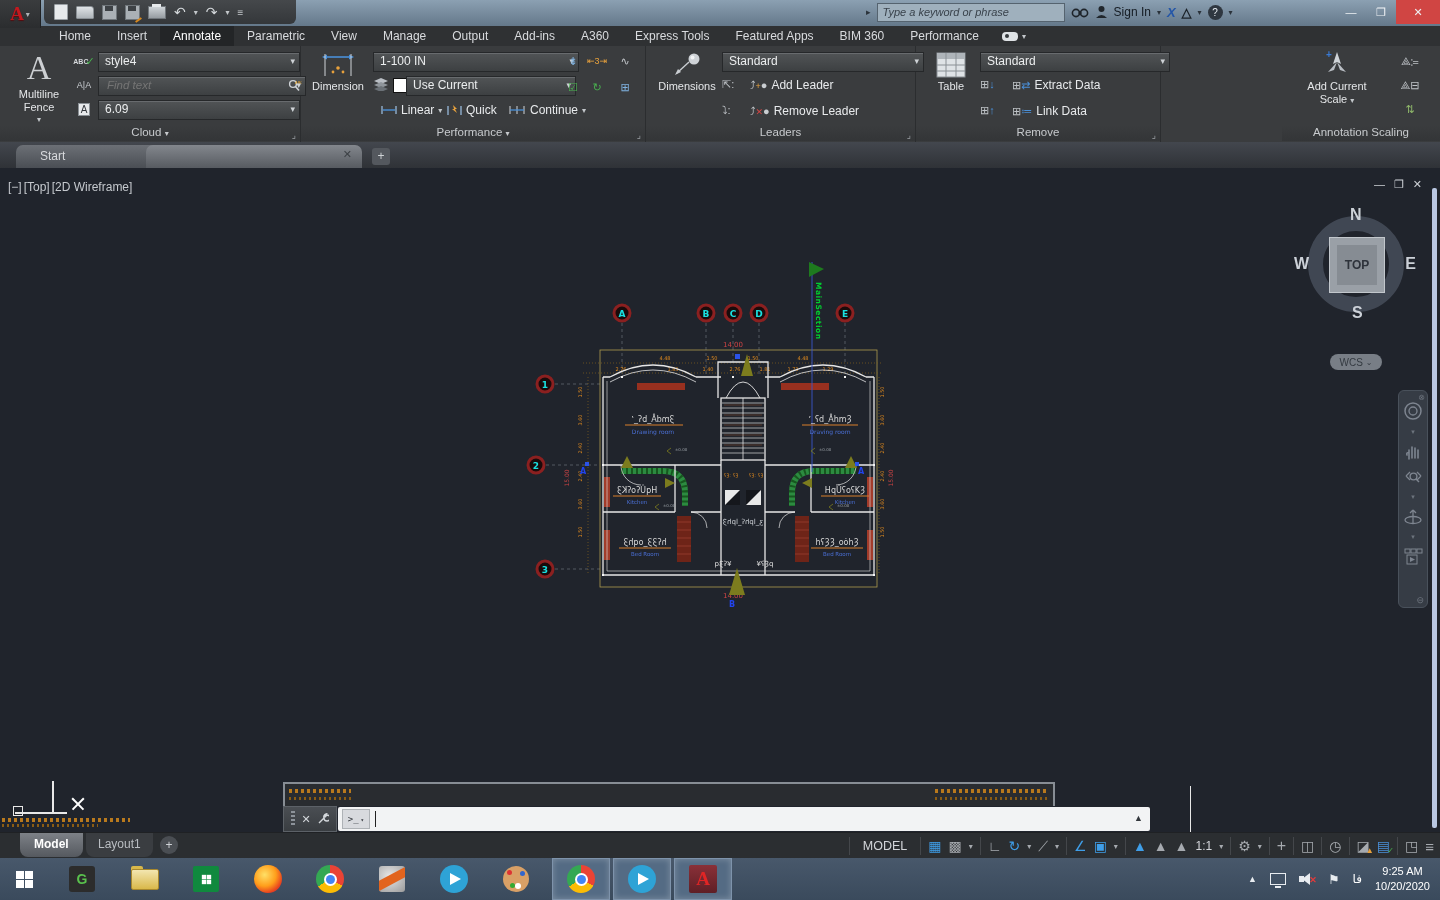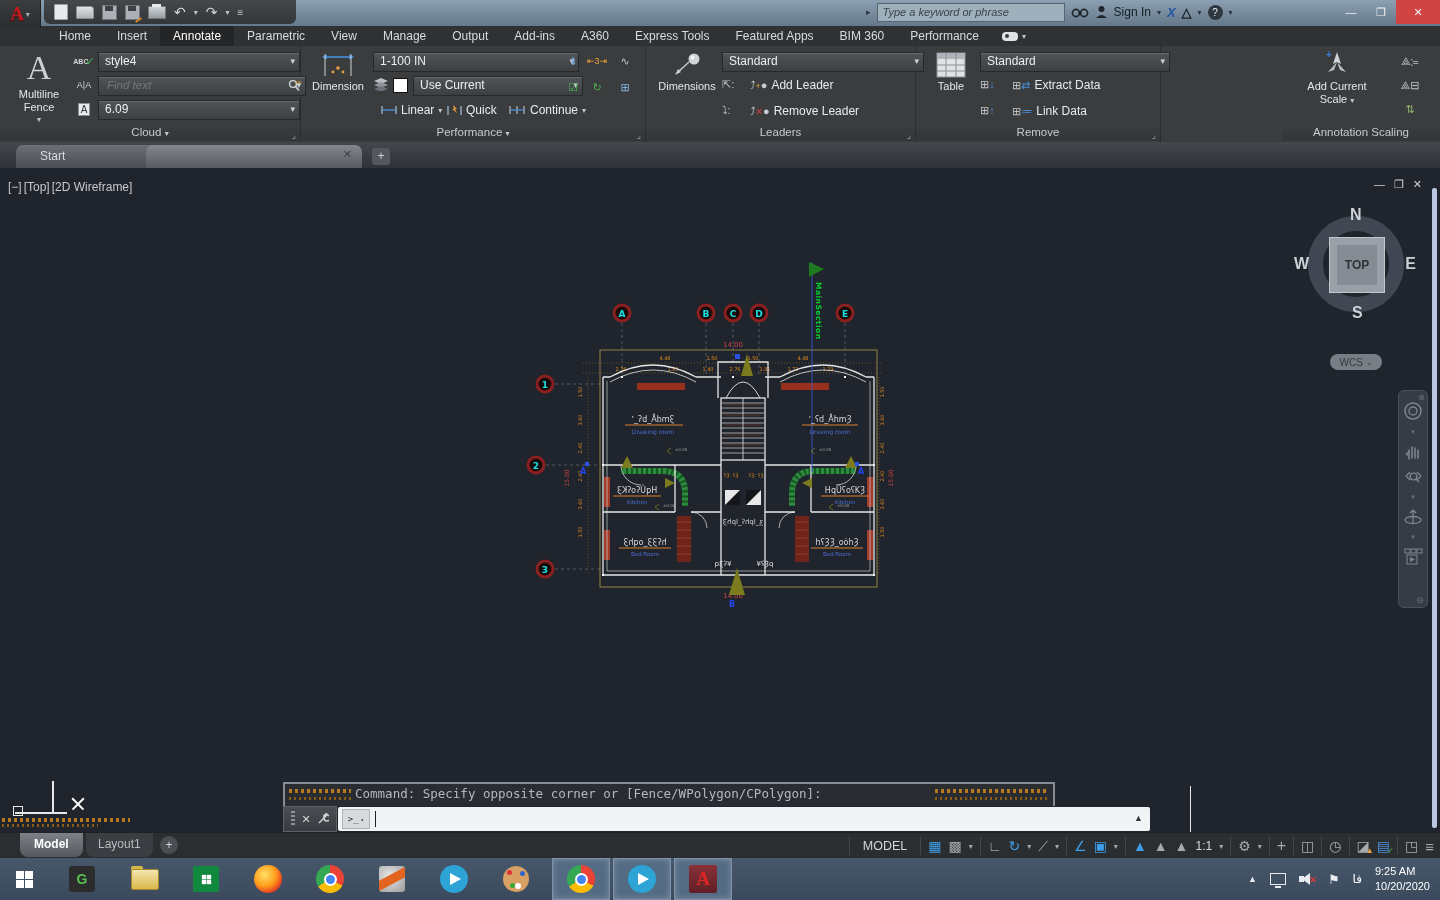--- a/index.html
+++ b/index.html
@@ -131,21 +131,21 @@
   #sb-model-btn{color:#d3d6da;font-size:12.5px;padding:0 6px;}
   
   #taskbar{left:0;top:858px;width:1440px;height:42px;background:linear-gradient(180deg,#48586b,#3a4a5c);}
   .tk{position:absolute;top:0;width:52px;height:42px;display:flex;align-items:center;justify-content:center;}
   .tk.active{background:#546b84;border:1px solid #7e93ab;box-sizing:border-box;box-shadow:inset 0 0 6px rgba(255,255,255,.25);}
   #tk-start{left:0;width:48px;}
   .win-grid{display:grid;grid-template-columns:8px 8px;grid-template-rows:8px 8px;gap:1px;}
   .win-grid div{background:#fff;}
   .circ{border-radius:50%;}
   #tray{position:absolute;right:0;top:0;height:42px;display:flex;align-items:center;gap:13px;padding-right:10px;color:#fff;}
-  #clock{text-align:left;font-size:11px;line-height:1.35;color:#fff;}
+  #clock{text-align:center;font-size:11px;line-height:1.35;color:#fff;}
   .spk{position:relative;width:16px;height:14px;}
   .spk .b{position:absolute;left:0;top:4px;width:5px;height:6px;background:#e8ecf0;}
   .spk .c{position:absolute;left:3px;top:1px;width:0;height:0;border-top:6px solid transparent;border-bottom:6px solid transparent;border-right:8px solid #e8ecf0;}
   .spk .x{position:absolute;right:-2px;top:3px;color:#e23b3b;font-size:9px;font-weight:bold;}
   .netico{position:relative;width:16px;height:12px;border:1.5px solid #e8ecf0;box-sizing:border-box;}
   .netico:after{content:"";position:absolute;left:4px;bottom:-4px;width:6px;height:2px;background:#e8ecf0;}
   
   #plan text{font-family:"DejaVu Sans",sans-serif;}
 </style>
 </head>
@@ -269,21 +269,21 @@
       </div>
       <div class="combo" style="left:72px;top:6px;width:182px;"><span>1-100 IN</span></div>
       <span class="ico" style="position:absolute;left:72px;top:31px;">
         <svg width="16" height="14" viewBox="0 0 16 14">
             <path d="M1,4 L8,1 15,4 8,7 Z" fill="#b9bec4"></path>
             <path d="M1,8 L8,5 15,8 8,11 Z" fill="#8f959b"></path>
             <path d="M1,12 L8,9 15,12 8,15 Z" fill="#6b7177"></path>
           </svg>
       </span>
       <span class="swatch" style="left:92px;top:32px;"></span>
-      <div class="combo" style="left:112px;top:30px;width:146px;"><span>Use Current</span></div>
+      <div class="combo" style="left:105px;top:30px;width:146px;"><span>Use Current</span></div>
       <div class="rbt" style="left:80px;top:57px;">
         <svg width="16" height="10" viewBox="0 0 16 10">
             <line x1="1" y1="1" x2="1" y2="9" stroke="#9fc3e8" stroke-width="1.2"></line>
             <line x1="15" y1="1" x2="15" y2="9" stroke="#9fc3e8" stroke-width="1.2"></line>
             <line x1="2" y1="5" x2="14" y2="5" stroke="#4a90d9" stroke-width="1.4"></line>
           </svg>
         <span>Linear</span>
           <span class="dd">▾</span>
       </div>
       <div class="rbt" style="left:146px;top:57px;">
@@ -699,21 +699,20 @@
         <rect x="77" y="324" width="2" height="2"></rect>
           <rect x="348" y="324" width="2" height="2"></rect>
       </g>
     </svg>
 
     <div class="abs" id="cmd-hist">
       <div class="abs orn" style="left:4px;top:5px;width:62px;"></div>
       <div class="abs orn2" style="left:4px;top:11px;width:62px;"></div>
       <div class="abs orn" style="right:6px;top:5px;width:112px;"></div>
       <div class="abs orn2" style="right:6px;top:11px;width:112px;"></div>
-      <div class="t">Command: Specify opposite corner or [Fence/WPolygon/CPolygon]:</div>
     </div>
     <div class="abs" id="cmd-row">
       <div id="cmd-grip">
         <span class="dots"></span>
         <span style="font-size:11px;">✕</span>
         <svg width="12" height="12" viewBox="0 0 12 12">
             <path d="M2,10 L7,5 M7,5 a3,3 0 1 0 3,-3 l-2,2 -1,-1 2,-2 a3,3 0 0 0 -2,4" stroke="#d3d7db" stroke-width="1.4" fill="none"></path>
           </svg>
       </div>
       <div id="cmd-field">

